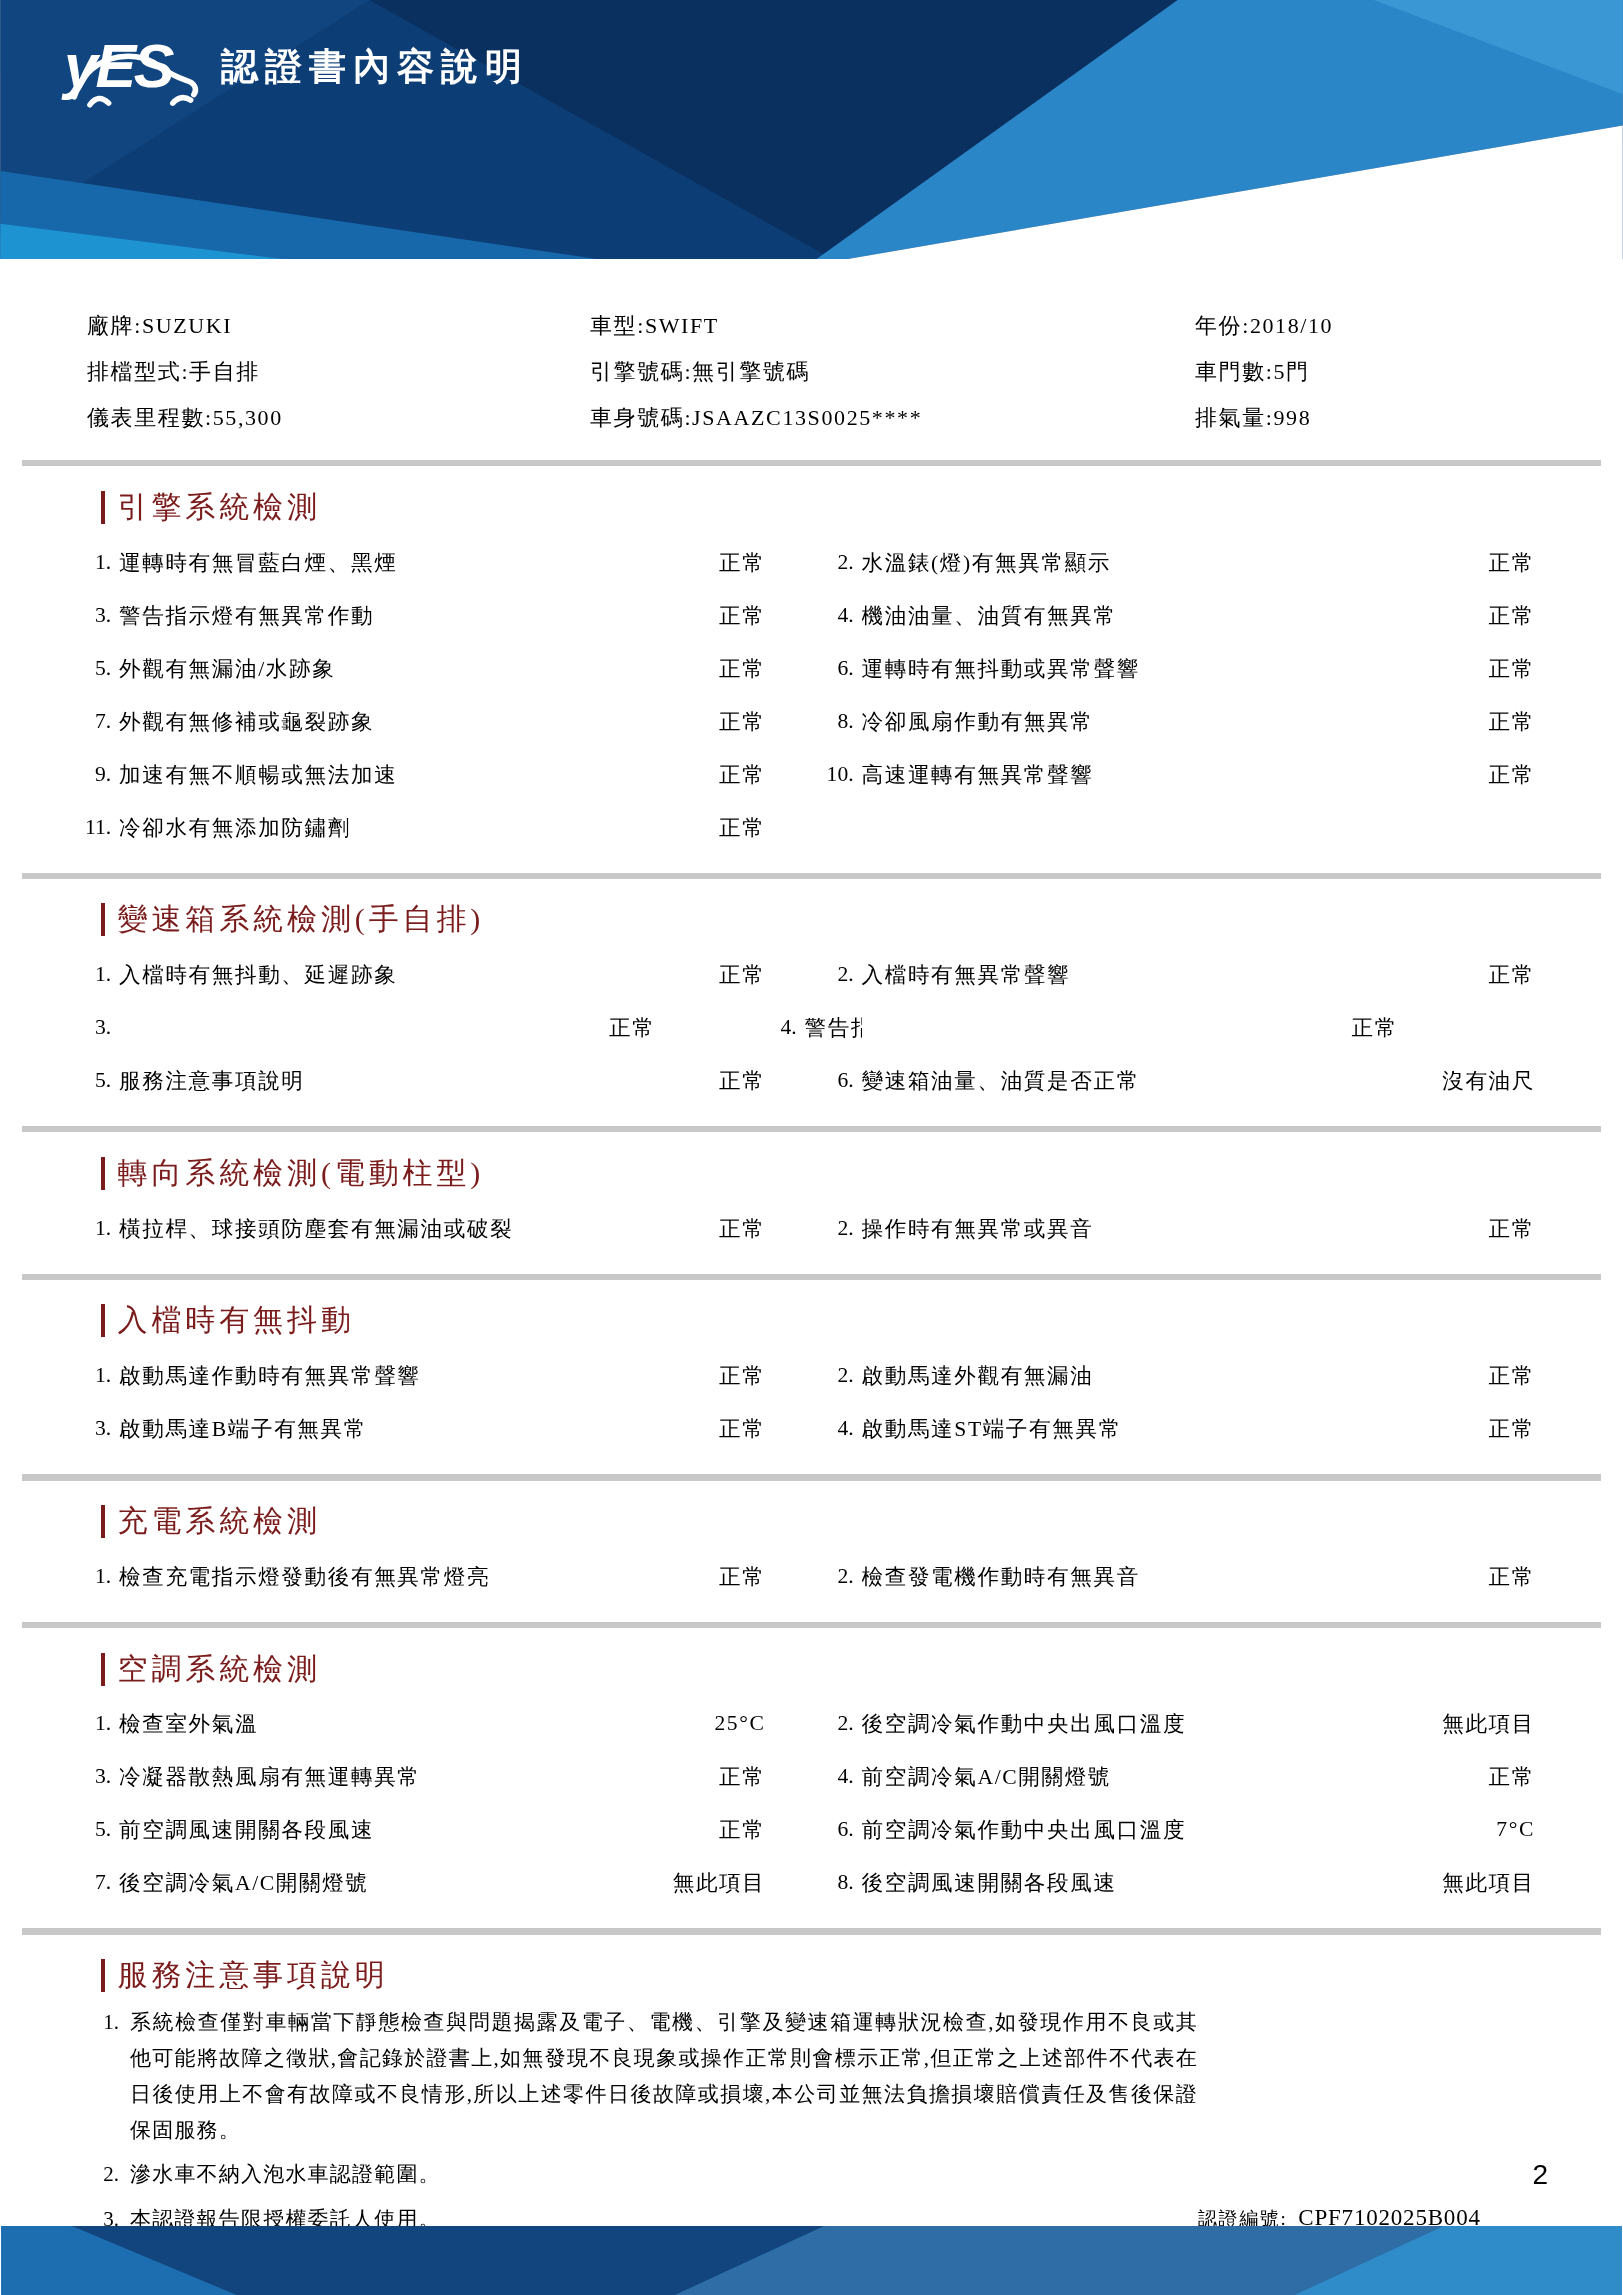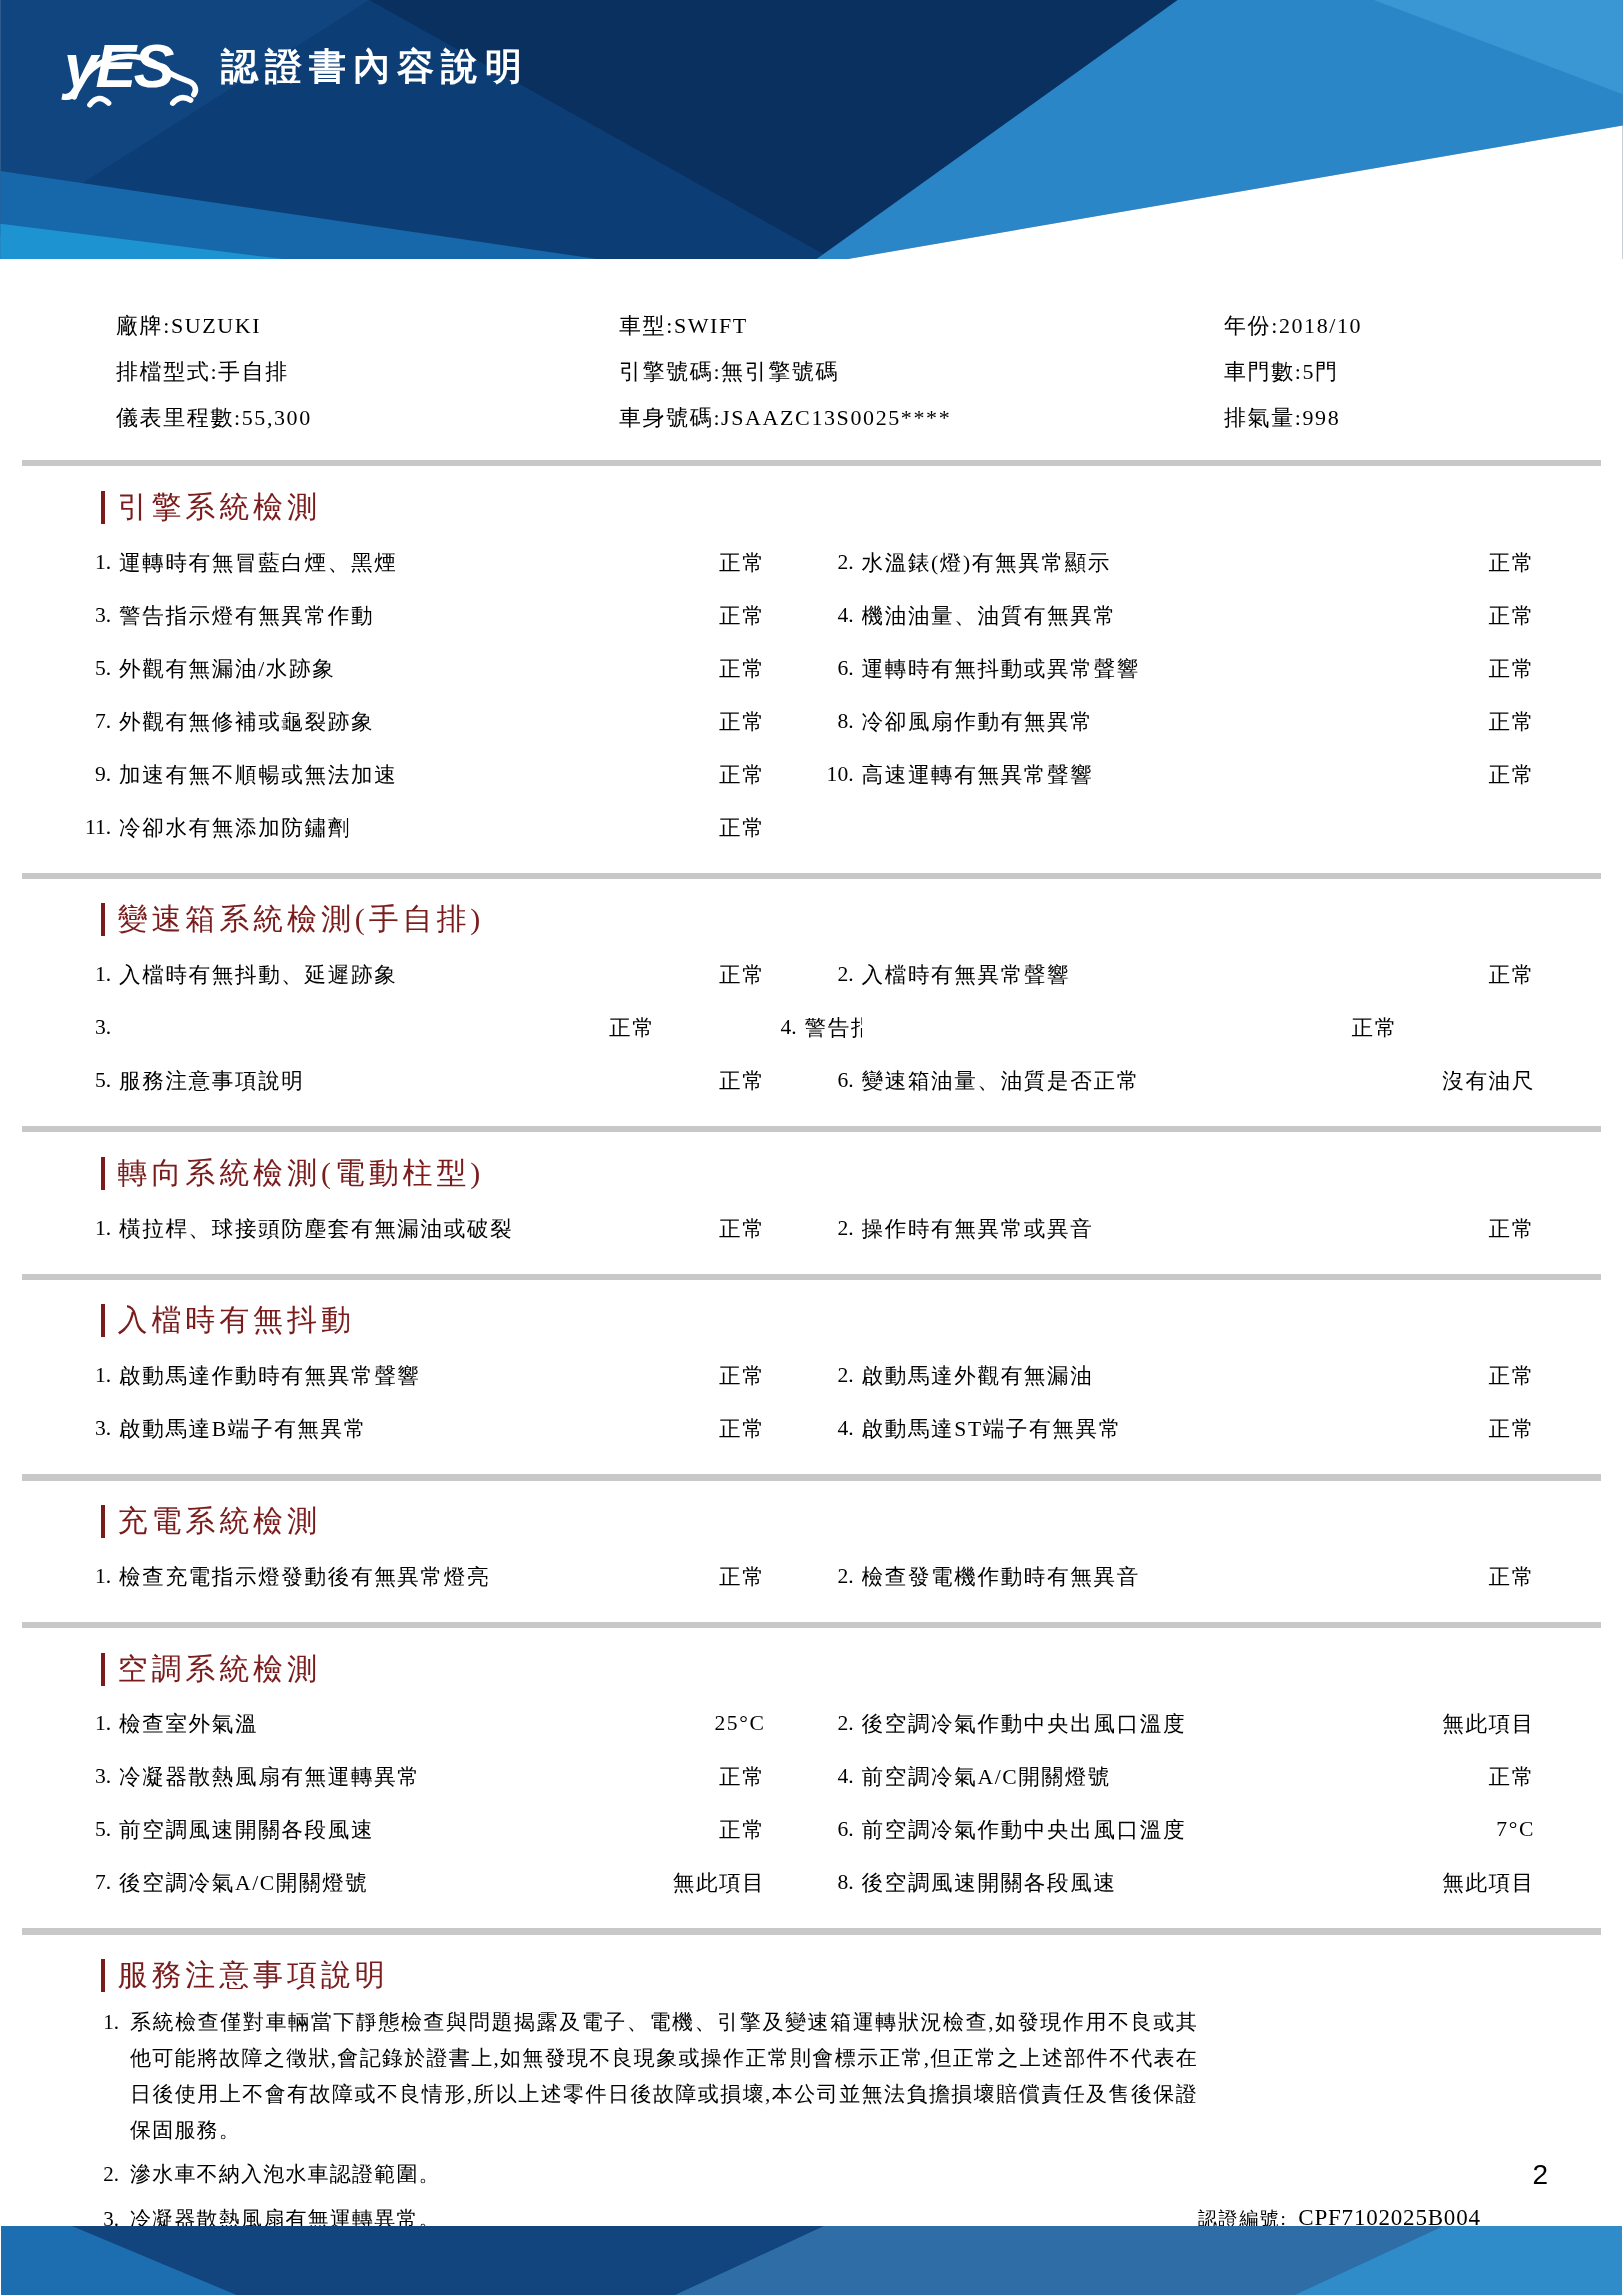--- a/index.html
+++ b/index.html
@@ -15,21 +15,21 @@
   .logo-text{
     font-family:"Liberation Sans","DejaVu Sans",sans-serif;
     font-size:61px;font-weight:bold;font-style:italic;color:#fff;letter-spacing:-2.4px;line-height:1;
   }
   .car-svg{margin-left:4.7px;margin-bottom:1.6px;}
   .page-title{
     font-family:"Liberation Sans","DejaVu Sans",sans-serif;
     font-size:37px;font-weight:bold;color:#fff;letter-spacing:7px;margin-left:30px;white-space:nowrap;
   }
   
-  .vehicle-info{padding:44px 0 0 116px;}
+  .vehicle-info{padding:44px 0 0 87px;}
   .vi-row{display:grid;grid-template-columns:503px 605px 1fr;height:46px;align-items:center;}
   .vi-cell{font-size:22px;letter-spacing:1.6px;white-space:nowrap;}
   
   .divider{height:6.3px;background:#c8c8c8;margin:19px 22px 4.7px 22px;}
   
   .sec-title{display:flex;align-items:center;margin:20.4px 0 4.7px 101px;}
   .sec-bar{width:3.9px;height:33px;background:#7b1c1c;margin-right:12.6px;flex:none;}
   .sec-title-text{font-size:30px;color:#7b1c1c;letter-spacing:3.9px;white-space:nowrap;}
   .sec-rows{margin-top:7.9px;}
   .check-row{
@@ -313,21 +313,21 @@
   <div class="note-row">
     <div class="note-num">1.</div>
     <div class="note-text">系統檢查僅對車輛當下靜態檢查與問題揭露及電子、電機、引擎及變速箱運轉狀況檢查,如發現作用不良或其他可能將故障之徵狀,會記錄於證書上,如無發現不良現象或操作正常則會標示正常,但正常之上述部件不代表在日後使用上不會有故障或不良情形,所以上述零件日後故障或損壞,本公司並無法負擔損壞賠償責任及售後保證保固服務。</div>
   </div>
   <div class="note-row">
     <div class="note-num">2.</div>
     <div class="note-text">滲水車不納入泡水車認證範圍。</div>
   </div>
   <div class="note-row note3">
     <div class="note-num">3.</div>
-    <div class="note-text grow">冷凝器散熱風扇有無運轉異常。</div>
+    <div class="note-text grow">本認證報告限授權委託人使用。</div>
     <div class="cert">
       <span>認證編號:</span><span class="cert-num">CPF7102025B004</span>
     </div>
   </div>
 </section>
 
 <div class="page-num">2</div>
 
 <div class="footer">
   <svg width="1623" height="69" viewBox="0 0 2067 88">

